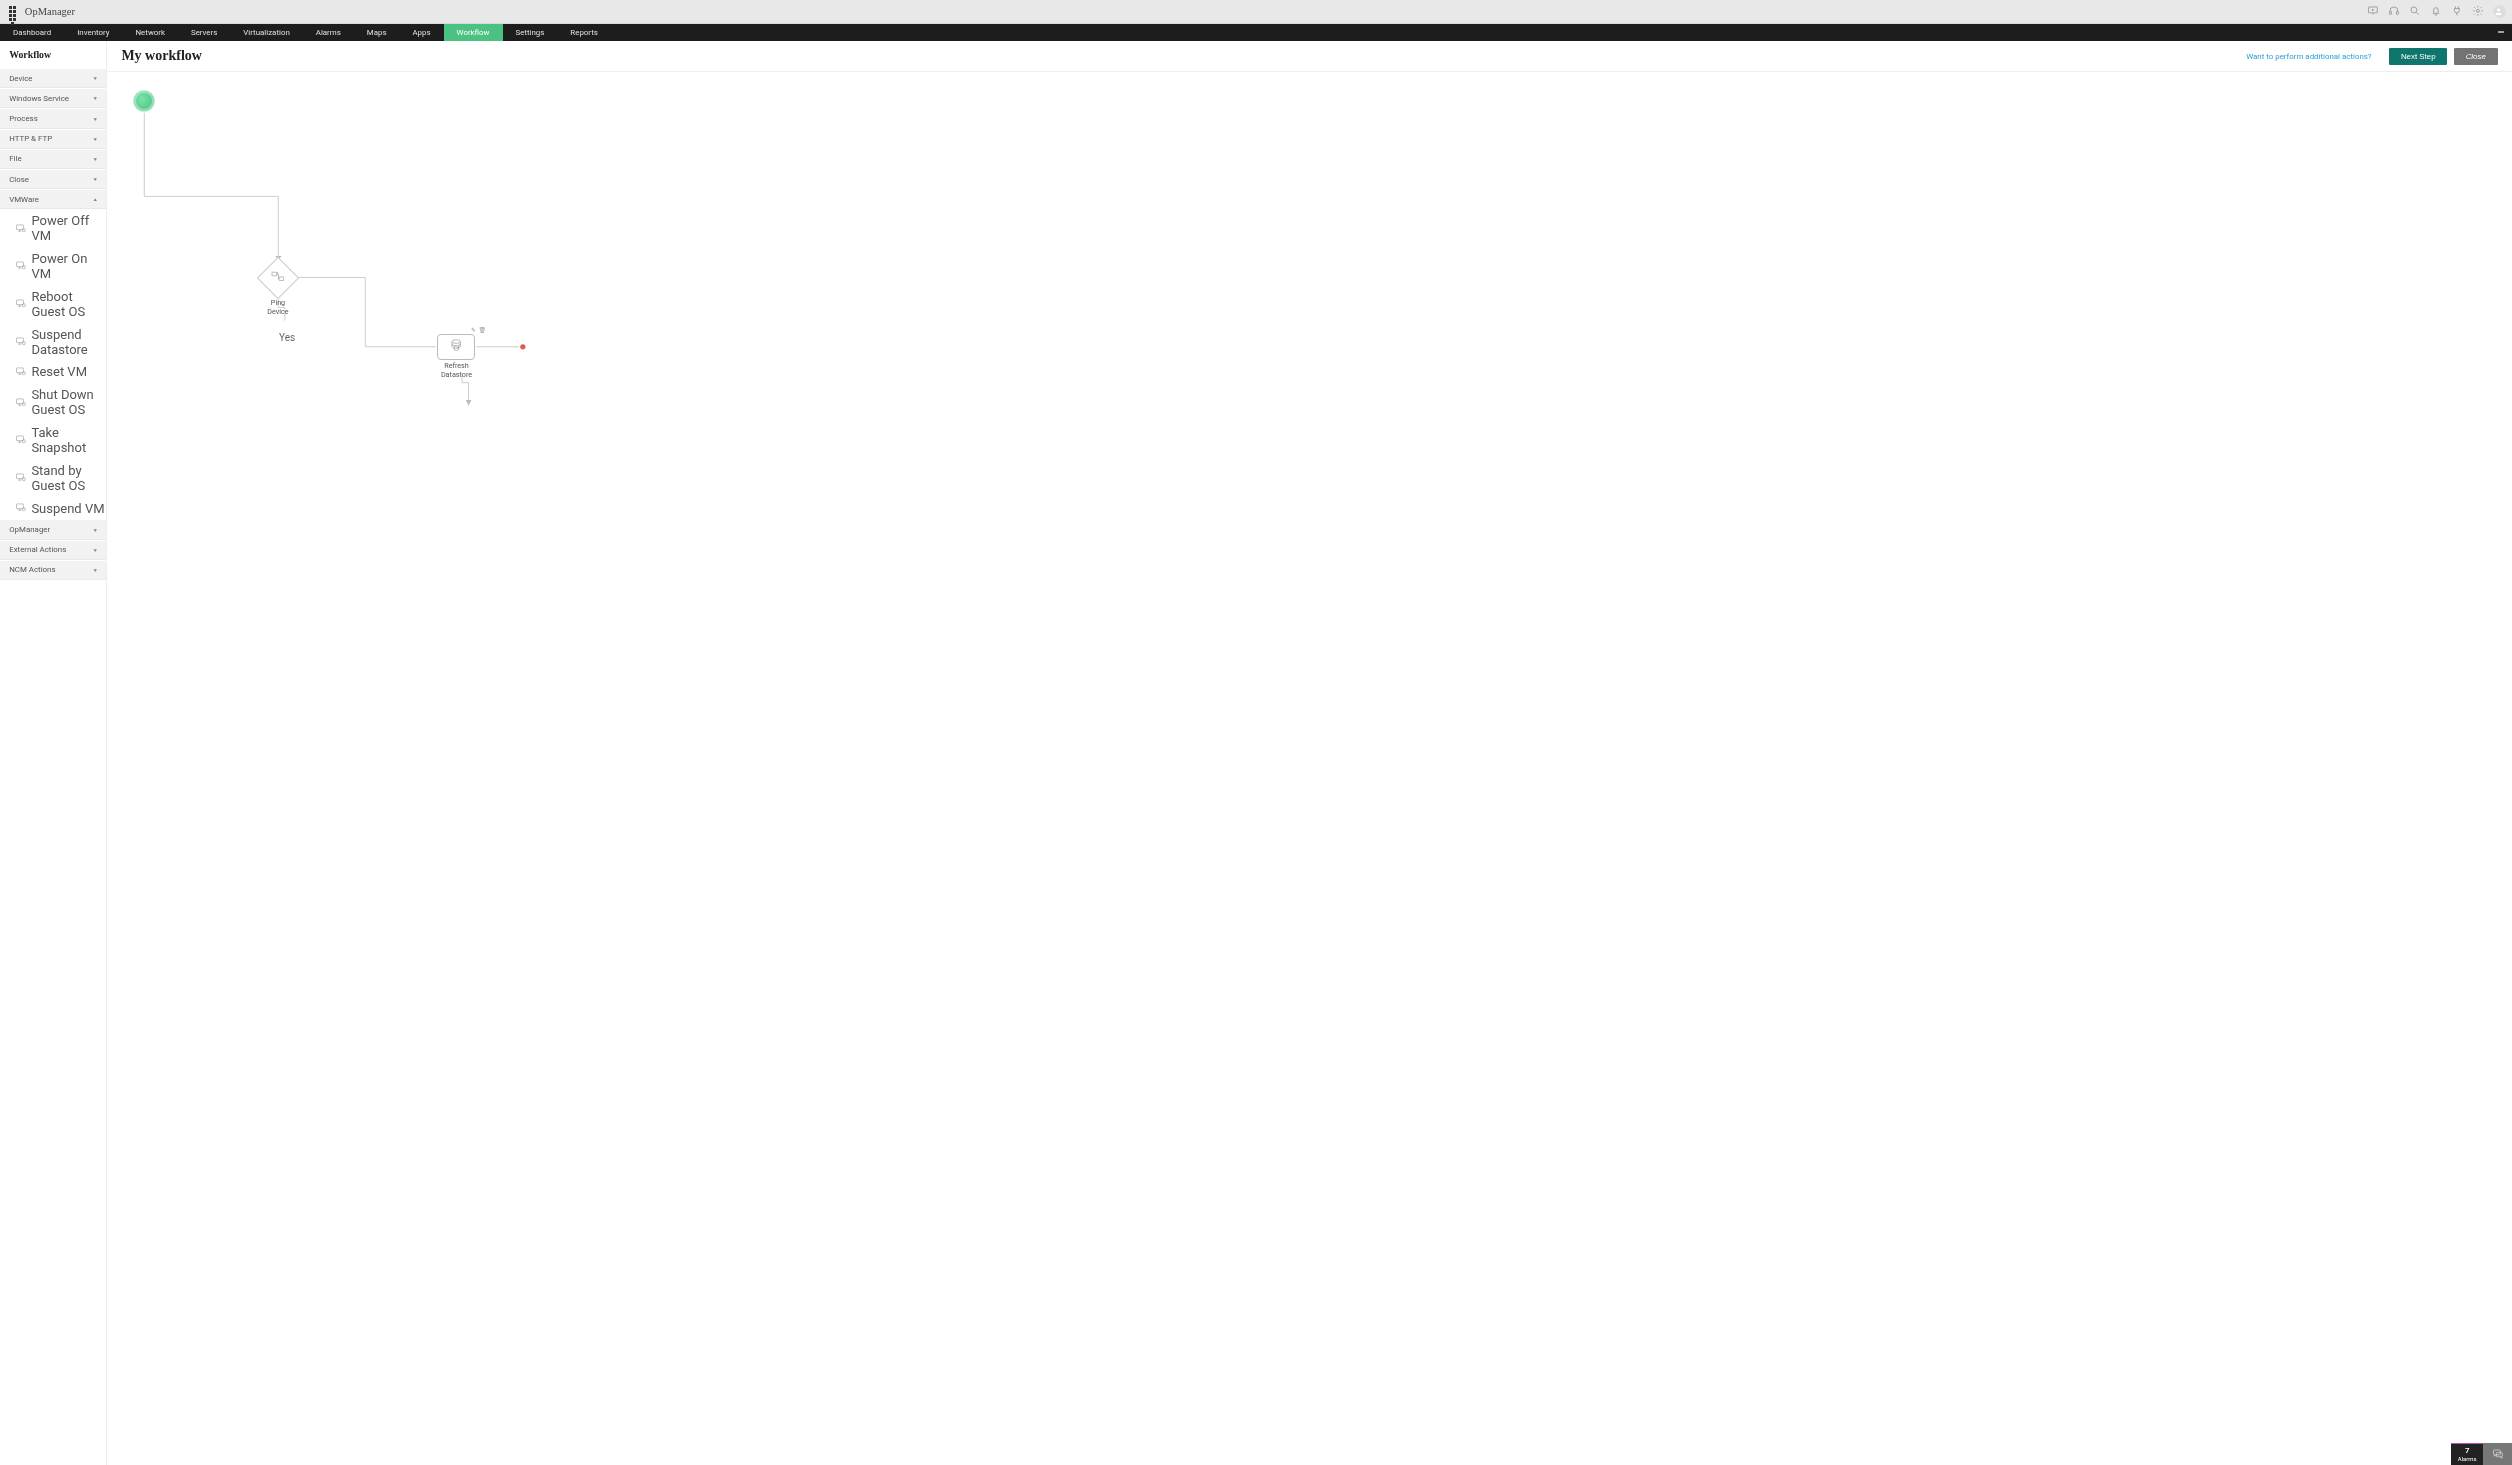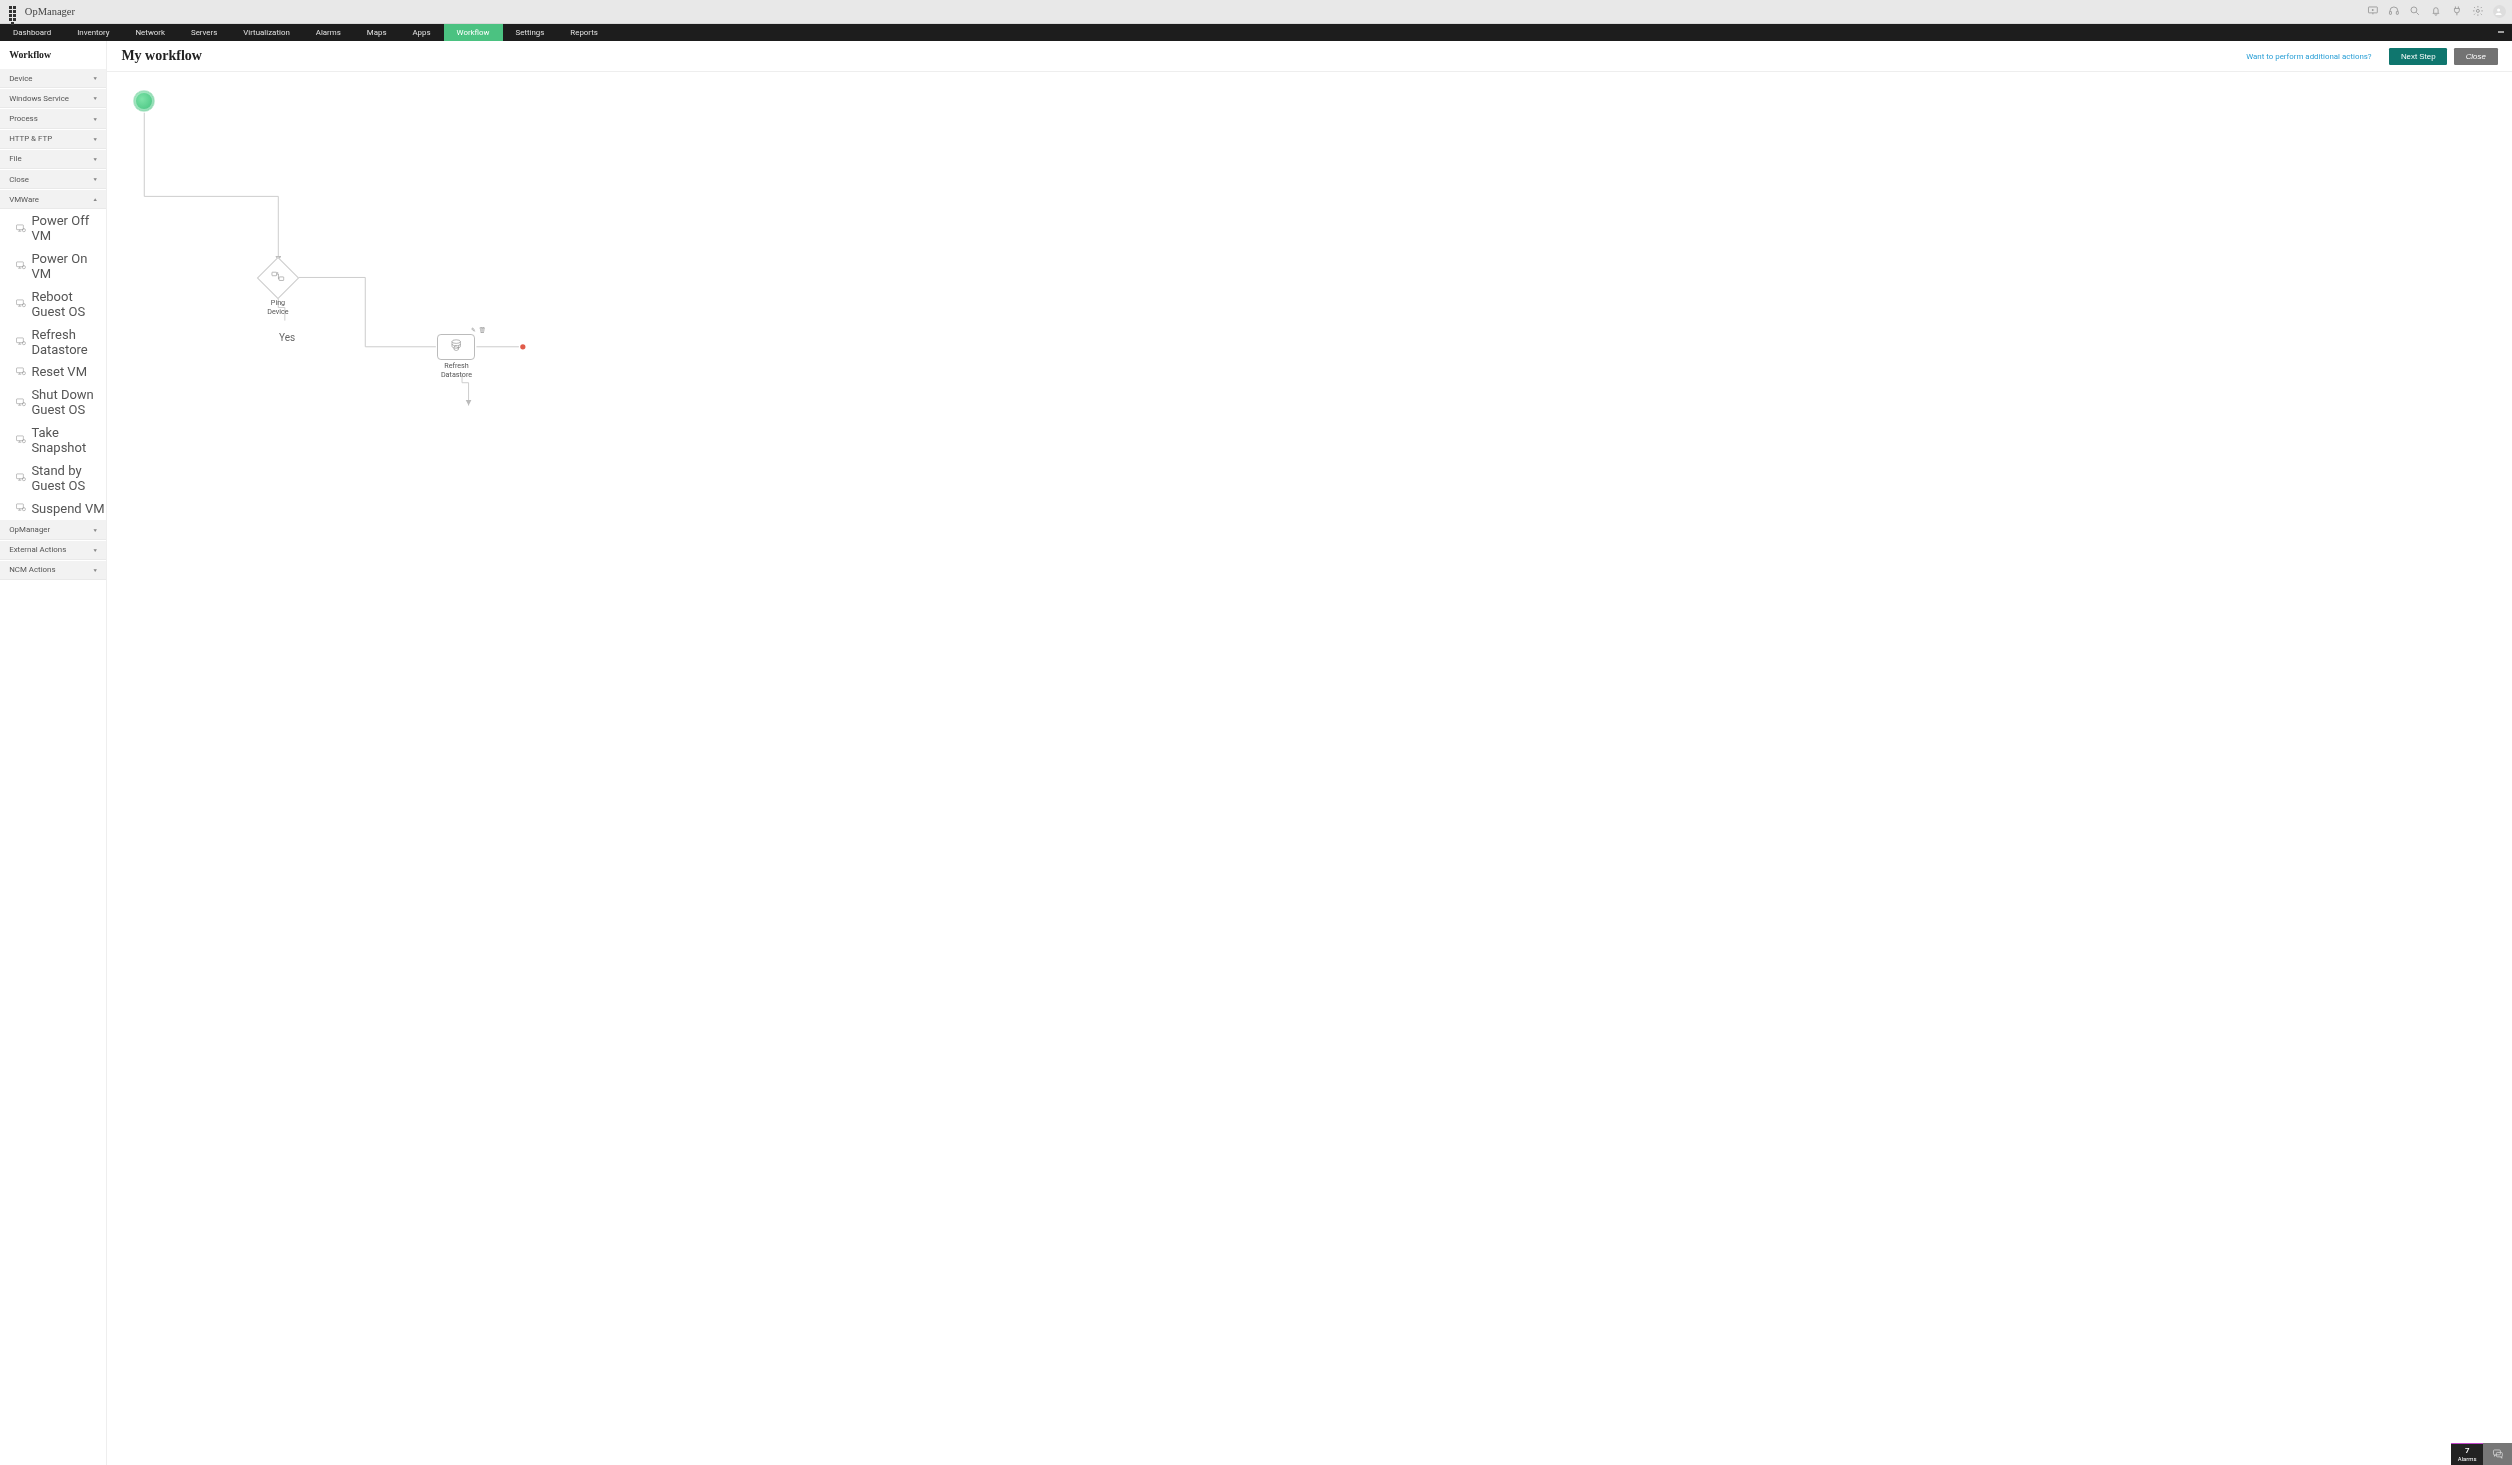--- a/index.html
+++ b/index.html
@@ -225,21 +225,21 @@
           <span>Reboot Guest OS</span>
         </div>
         <div class="side-sub">
           <span class="mini-ico">
             <svg viewBox="0 0 20 16">
               <rect x="1" y="1" width="13" height="9" rx="1"></rect>
               <path d="M7 10v3M4 13h6"></path>
               <circle cx="15" cy="11" r="3"></circle>
             </svg>
           </span>
-          <span>Refresh Datastore</span>
+          <span>Suspend Datastore</span>
         </div>
         <div class="side-sub">
           <span class="mini-ico">
             <svg viewBox="0 0 20 16">
               <rect x="1" y="1" width="13" height="9" rx="1"></rect>
               <path d="M7 10v3M4 13h6"></path>
               <circle cx="15" cy="11" r="3"></circle>
             </svg>
           </span>
           <span>Reset VM</span>

